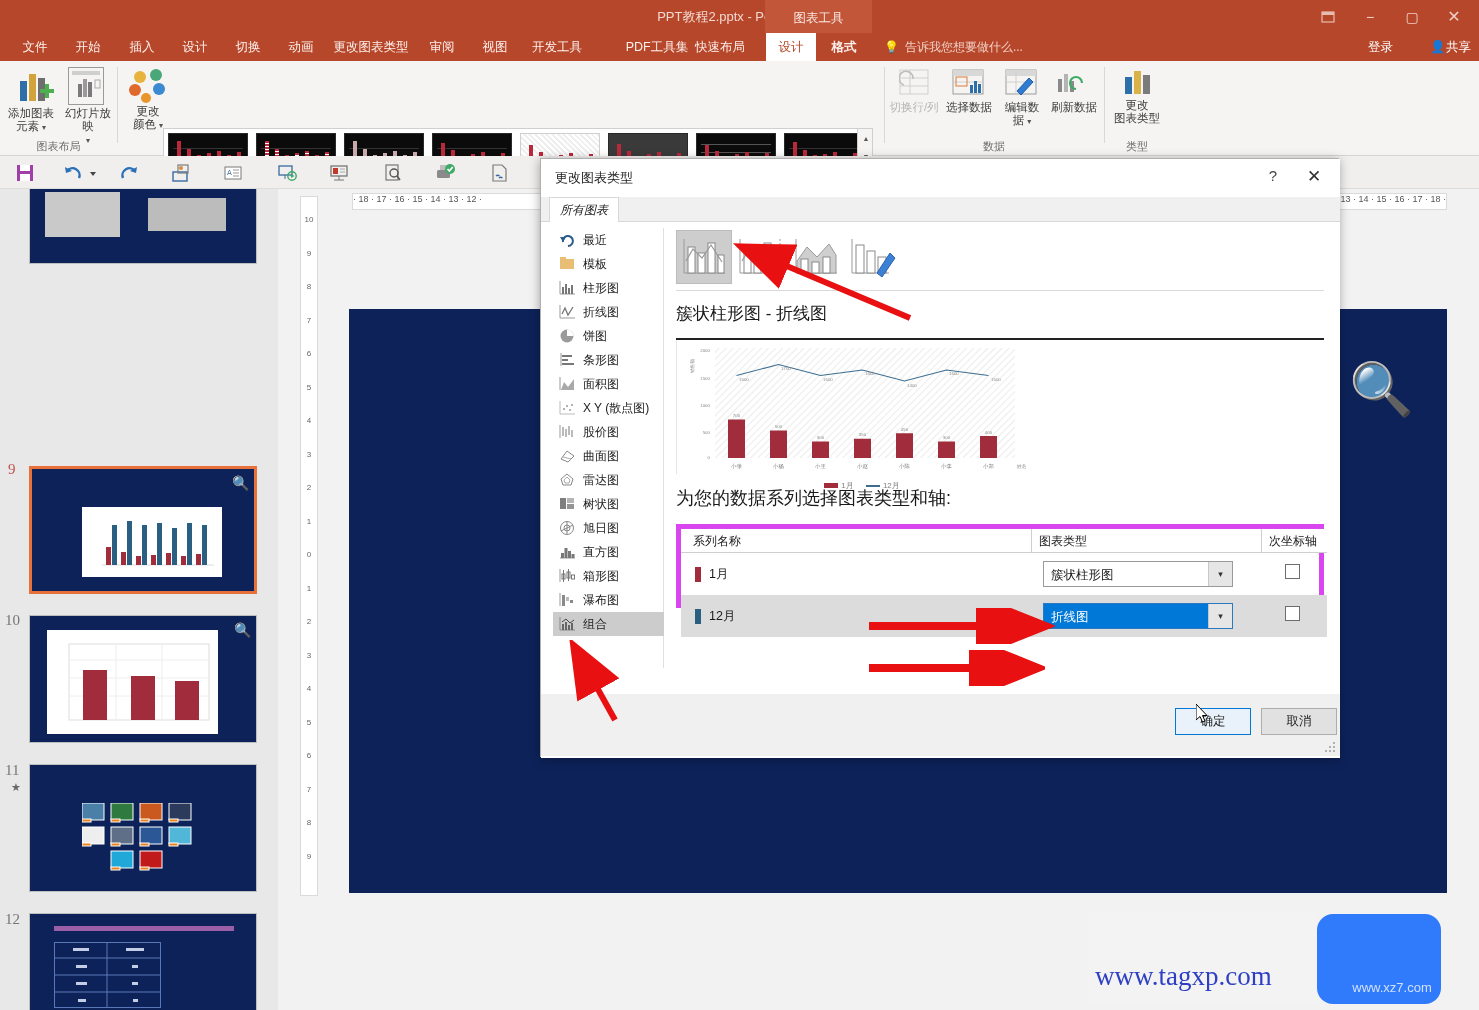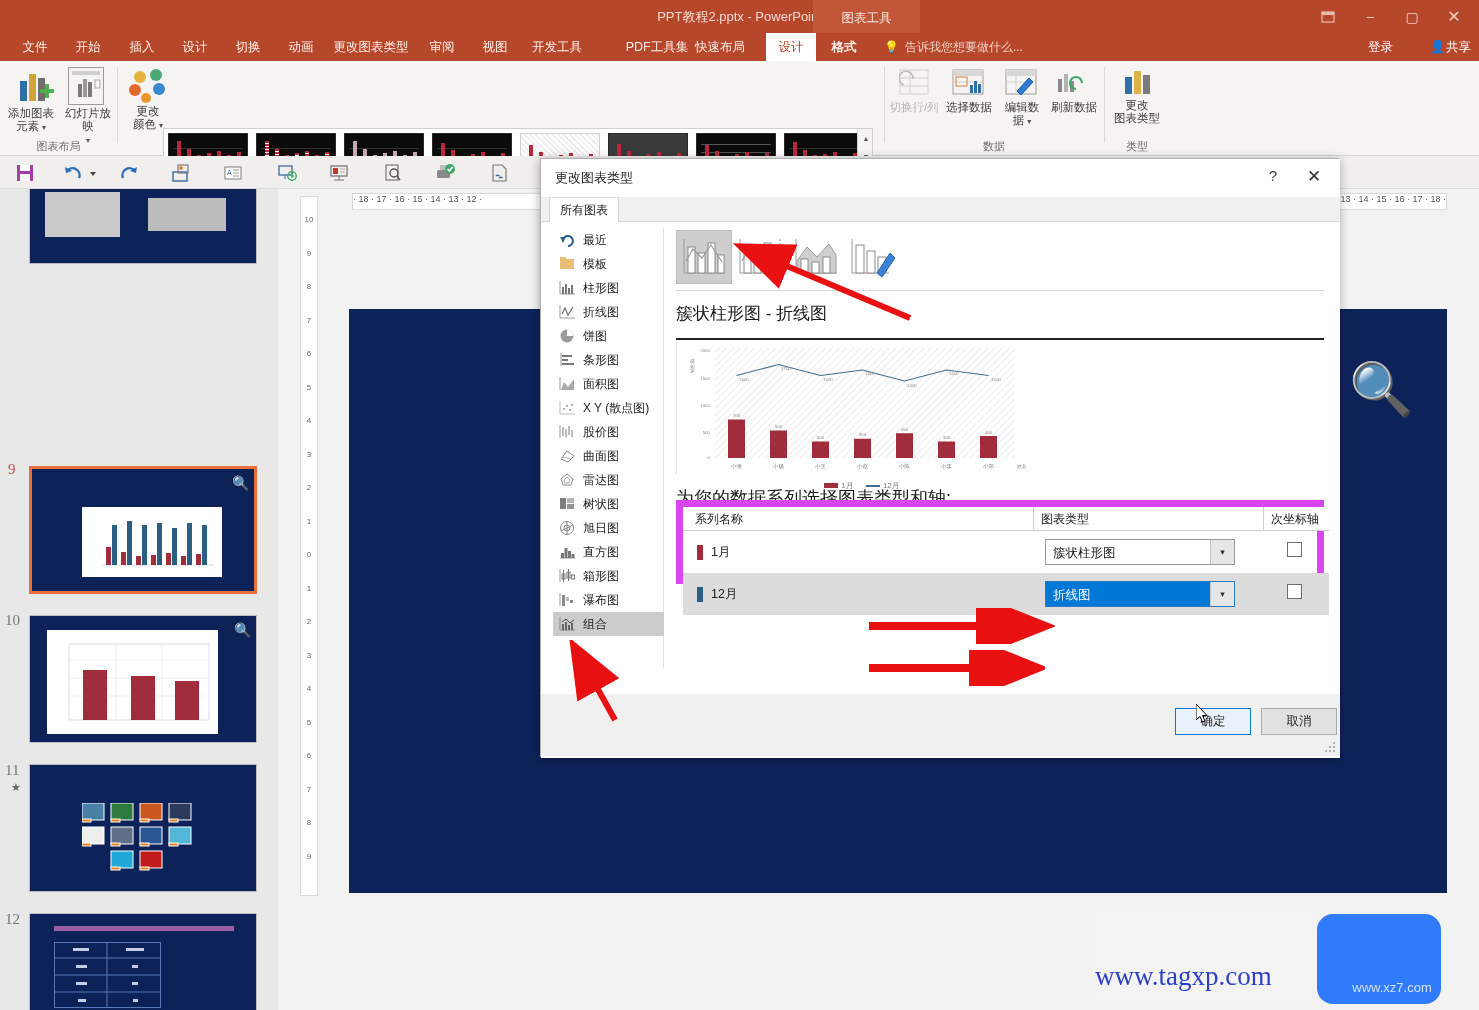--- a/index.html
+++ b/index.html
@@ -17,21 +17,21 @@
     position:absolute; left:0; top:0; width:1479px; height:33px;
     background:#b7472a;
   }
   .title-text{
     position:absolute; left:0; top:0; width:1479px; height:33px;
     line-height:33px; text-align:center; color:#f3d9d2; font-size:13px;
   }
   .ctx-tab-top{
     position:absolute; left:765px; top:0px; width:107px; height:33px;
     background:#c25639; color:#fbe8e2; font-size:12.5px;
-    text-align:center; line-height:36px;margin-left:48px;
+    text-align:center; line-height:36px;
   }
   .win-btns{ position:absolute; right:4px; top:0px; height:33px; display:flex; align-items:center; }
   .win-btn{ width:42px; height:33px; display:flex; align-items:center; justify-content:center;
     color:#f0cfc6; font-size:14px; }
   .win-btn.close{ font-size:16px; }
   .ribbon-display{ color:#e6bcb0; font-size:13px; }
 
   
   .tabbar{
     position:absolute; left:0; top:33px; width:1479px; height:28px;
@@ -161,21 +161,21 @@
   }
   .dlg-title{
     position:absolute; left:0; top:0; width:799px; height:38px;
     background:#ffffff;
   }
   .dlg-title span{ position:absolute; left:14px; top:10px; font-size:13px; color:#1e1e1e;}
   .dlg-help{ position:absolute; right:55px; top:8px; font-size:15px; color:#444; width:24px; text-align:center;}
   .dlg-close{ position:absolute; right:14px; top:7px; font-size:17px; color:#333; width:24px; text-align:center;}
   .dlg-tabstrip{
     position:absolute; left:0; top:38px; width:799px; height:25px;
-    background:#f0f0f0; border-bottom:1px solid #d8d8d8;
+    background:#f0f0f0; border-bottom:1px solid #d8d8d8;font-style:italic;
   }
   .dlg-tab{
     position:absolute; left:8px; top:0px; height:25px; padding:0 10px; line-height:25px;
     background:#ffffff; border:1px solid #d8d8d8; border-bottom:none; font-size:12px; color:#222;
   }
   .dlg-body{ position:absolute; left:0; top:63px; width:799px; height:536px; background:#ffffff;}
   .dlg-leftlist{
     position:absolute; left:12px; top:6px; width:111px; height:440px; background:#ffffff;
     border-right:1px solid #e0e0e0;
   }
@@ -198,22 +198,22 @@
   }
   .preview-box{
     position:absolute; left:0; top:110px; width:648px; height:2px; background:#222;
   }
   .preview{
     position:absolute; left:0; top:112px; width:648px; height:134px; background:#fff;
     border-left:1px solid #e6e6e6; border-right:1px solid #e6e6e6; border-bottom:1px solid #d9d9d9;
   }
   .prompt{ position:absolute; left:0; top:258px; font-size:18px; color:#1a1a1a;}
   .table{
-    position:absolute; left:0; top:272px; width:648px; height:84px;
-    border:7px solid #d946ef; background:#fff;
+    position:absolute; left:0; top:296px; width:648px; height:84px;
+    border:5px solid #d946ef; background:#fff;
   }
   .thead{
     position:absolute; left:0; top:0; width:646px; height:24px;
     border-bottom:1px solid #cfcfcf; background:#fff;
   }
   .th{ position:absolute; top:0; height:24px; line-height:24px; font-size:12px; color:#1a1a1a; }
   .vdiv{ position:absolute; top:0; width:1px; height:24px; background:#cfcfcf; }
   .trow{ position:absolute; left:0; width:646px; height:42px; }
   .trow.alt{ background:#dcdcdc; }
   .swatch{ position:absolute; left:14px; top:14px; width:6px; height:15px;}

